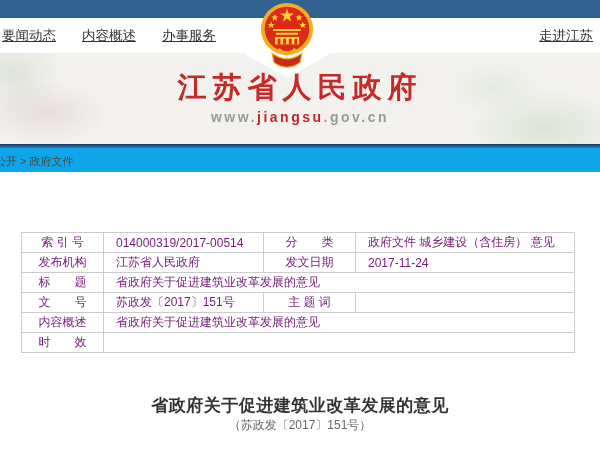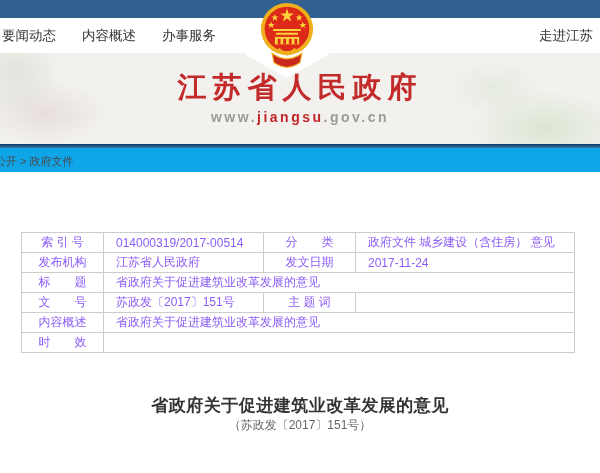--- a/index.html
+++ b/index.html
@@ -9,21 +9,21 @@
     background:#fff; position:relative; color:#333;
   }
   
   .topbar { height:18px; background:#33618f; }
   
   .navbar { height:35px; background:#fff; position:relative; }
   .nav-group { position:absolute; top:0; height:35px; line-height:35px;
     display:flex; white-space:nowrap; }
   .nav-left { left:2px; }
   .nav-right { right:7px; }
-  .nav-item { font-size:13.5px; color:#333; cursor:pointer; }
+  .nav-item { font-size:13.5px; color:#333; cursor:pointer;text-decoration:underline; }
   .nav-left .nav-item { margin-right:26px; }
   .nav-left .nav-item:last-child { margin-right:0; }
   .nav-right .nav-item { margin-left:25px; }
   .nav-right .nav-item:first-child { margin-left:0; }
   
   .shield {
     position:absolute; left:245px; top:18px; width:84px; height:60px;
     background:#fff; z-index:5;
     clip-path:polygon(0 0,100% 0,100% 61%,50% 100%,0 61%);
     filter:drop-shadow(0 1px 1px rgba(0,0,0,0.12));
@@ -48,21 +48,21 @@
   .banner-line { height:4px; background:linear-gradient(180deg,#0f3a63 0%,#1d5387 45%,#467aa9 100%); }
   
   .breadcrumb-bar { height:24px; line-height:24px; background:#0ea5e9; }
   .breadcrumb { font-size:11px; color:#4a4a4a; margin-left:-5px; cursor:pointer; }
   
   .doc-table {
     position:absolute; left:21px; top:232px; width:553px;
     border-collapse:collapse; table-layout:fixed;
   }
   .doc-table td {
-    border:1px solid #ccc; height:20px; font-size:12px; color:#8b5cf6;
+    border:1px solid #ccc; height:20px; font-size:12px; color:#701a75;
     overflow:hidden; white-space:nowrap;
   }
   .doc-table td.lbl { text-align:center; }
   .doc-table td.val { padding:0 12px; }
   
   .article-head { position:absolute; left:0; top:394px; width:600px; text-align:center; }
   .article-title { font-size:17px; font-weight:bold; color:#333; letter-spacing:0.5px; }
   .article-docnum { font-size:12px; color:#666; }
 </style>
 </head>

